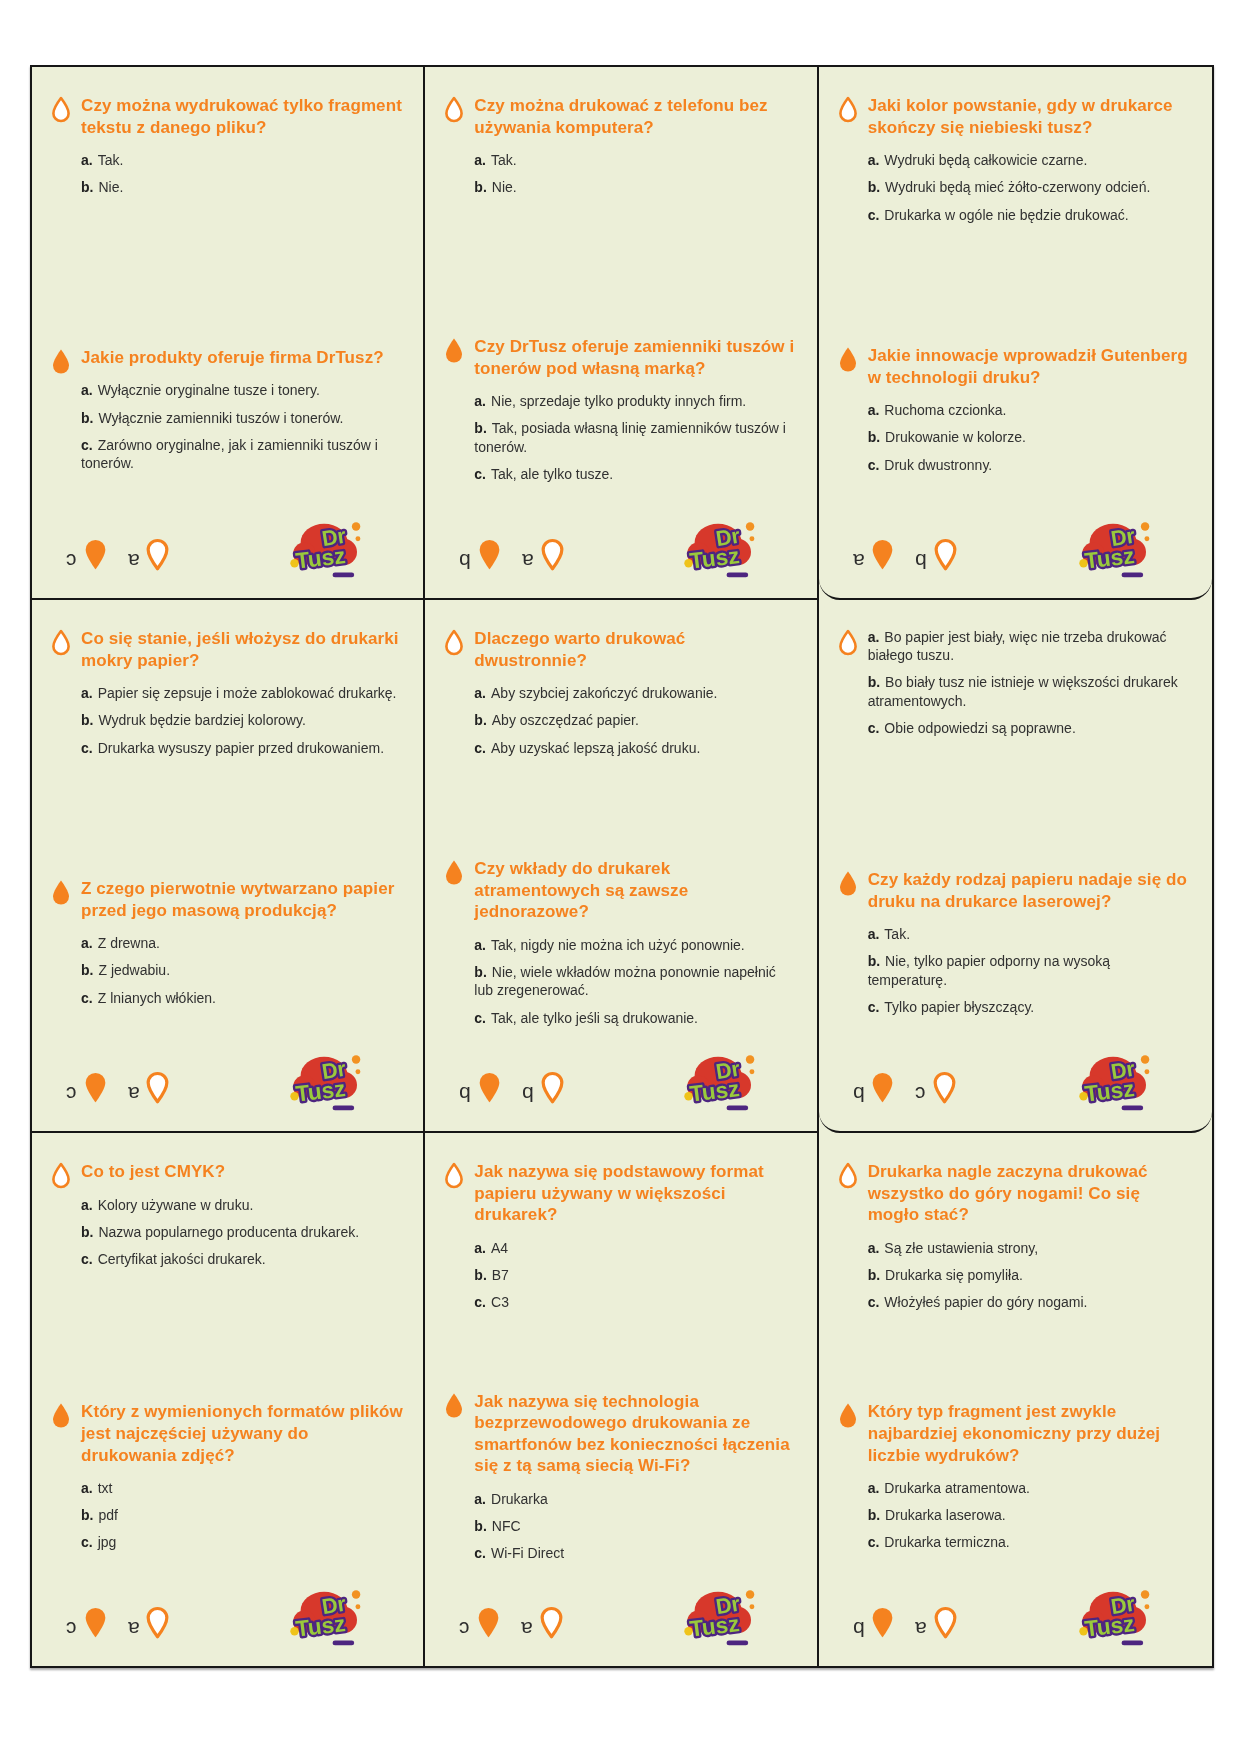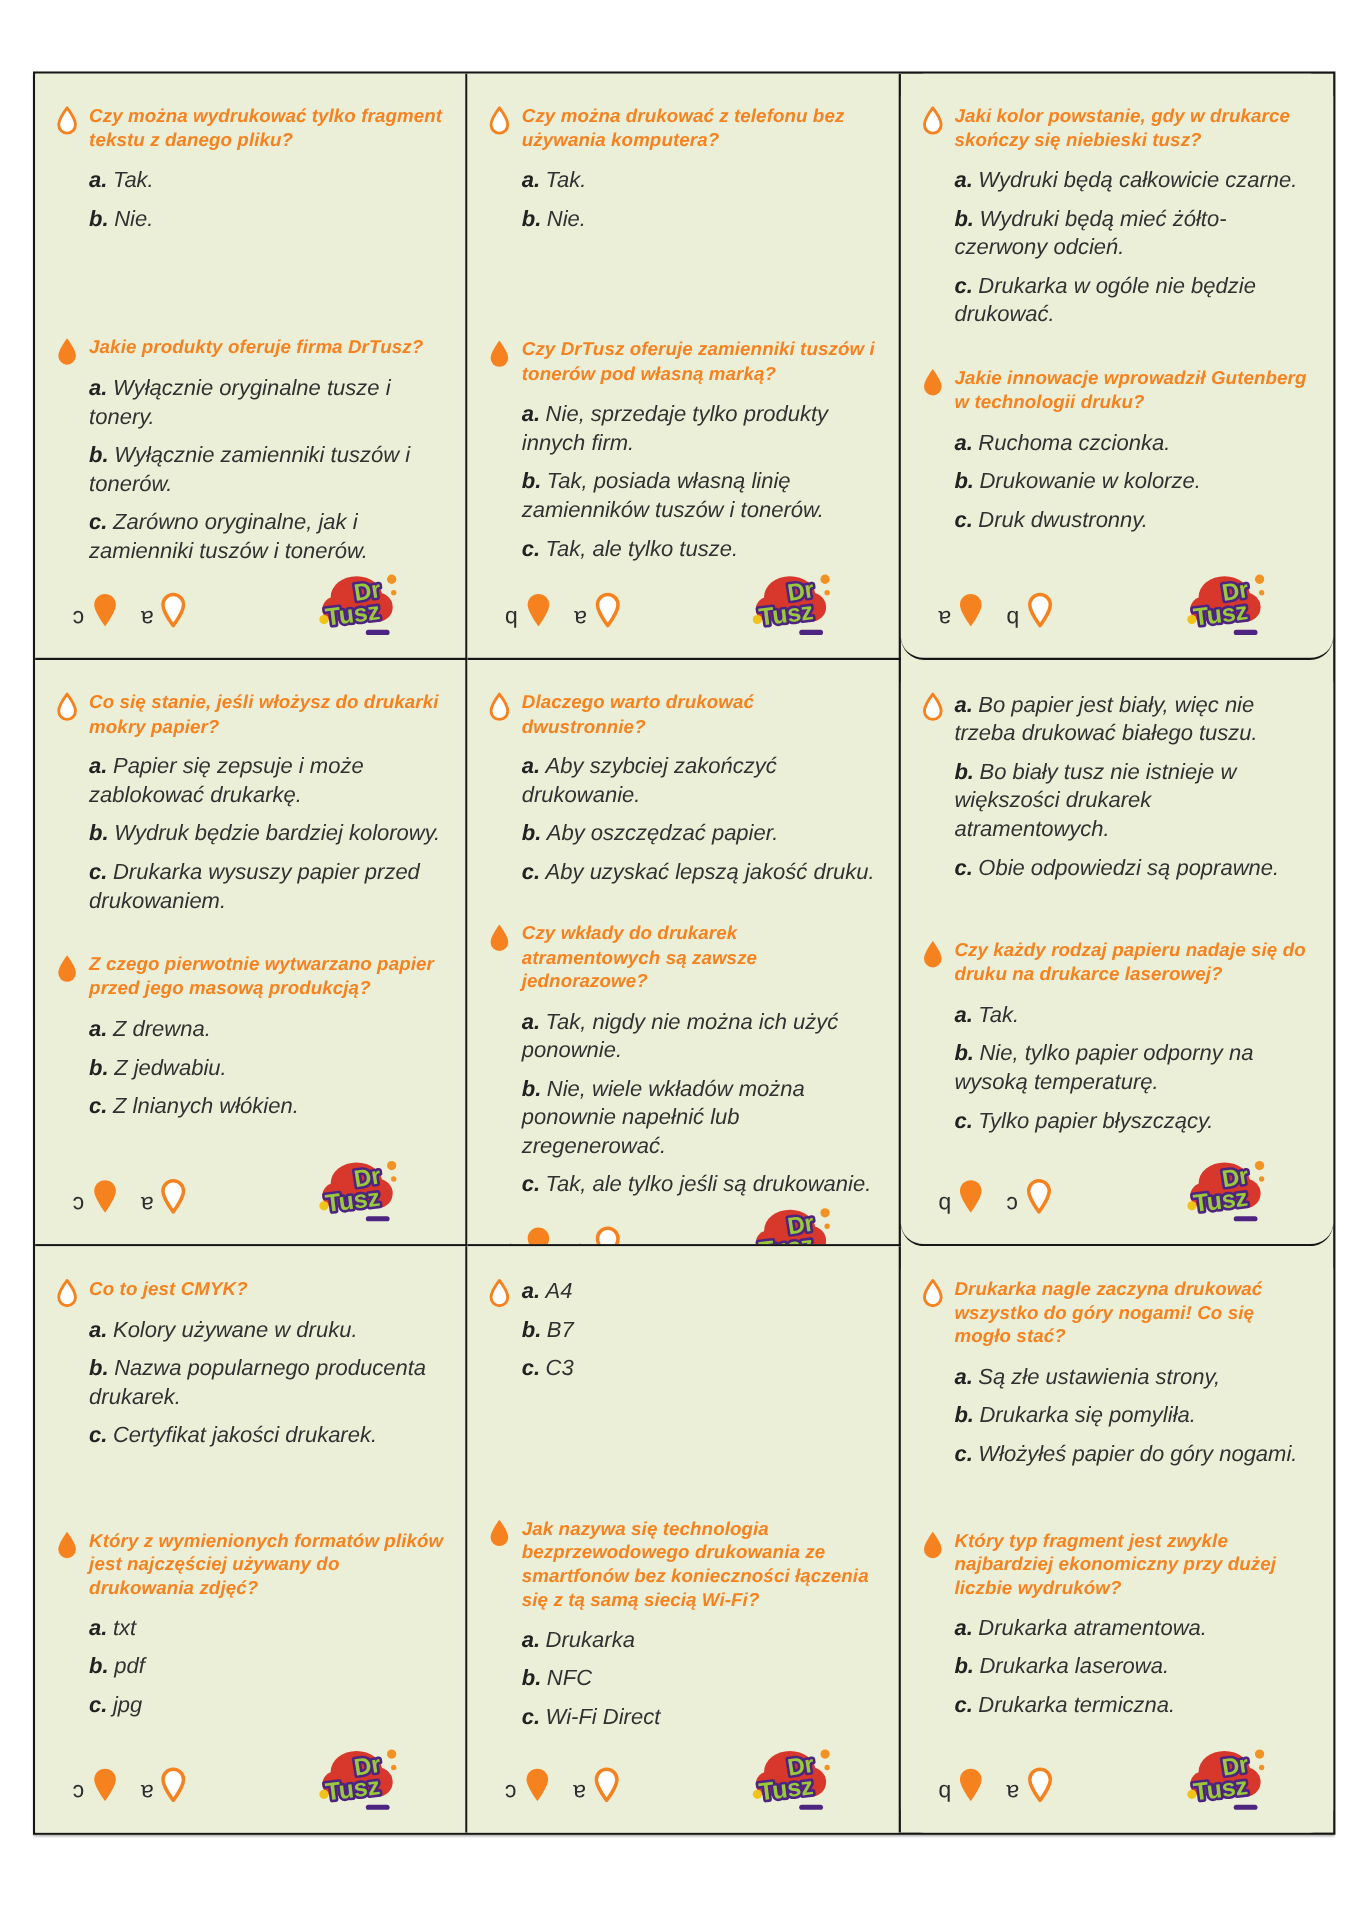--- a/index.html
+++ b/index.html
@@ -22,34 +22,34 @@
     box-sizing:border-box;
     border-right:2px solid #161616;
     border-bottom:2px solid #161616;
     background:#ecefd8;
     display:flex;flex-direction:column;justify-content:space-between;
     padding:28px 18px 14px 18px;
     overflow:hidden;
   }
   .card:nth-child(3n){border-right:none;border-radius:21px;}
   .card:nth-child(n+7){border-bottom:none;}
-  .qblock{display:flex;gap:9px;align-items:flex-start;font-style:italic;}
+  .qblock{display:flex;gap:9px;align-items:flex-start;}
   .qblock.first{min-height:210px;}
   .qicon{flex:0 0 22px;margin-top:1px;}
   .qicon svg{display:block;}
   .qcontent{flex:1;min-width:0;padding-right:2px;}
   .qtitle{
     margin:0 0 13px 0;
     font-size:17px;line-height:1.27;font-weight:bold;
     color:#f5821f;letter-spacing:.1px;
     max-width:326px;
   }
   .answer{
     margin:0 0 9px 0;
-    font-size:20px;line-height:1.3;color:#313131;
+    font-size:14px;line-height:1.3;color:#313131;
     max-width:328px;
   }
   .answer:last-child{margin-bottom:0;}
   .answer-label{font-weight:bold;color:#222;margin-right:5px;}
   .card-footer{
     display:flex;justify-content:space-between;align-items:flex-end;
     padding-left:16px;padding-right:42px;margin-top:6px;
   }
   .answer-key{display:flex;align-items:flex-start;gap:5px;margin-bottom:12px;}
   .key-letter{
@@ -572,20 +572,21 @@
 
   <article class="card">
 
     <section class="qblock first">
       <span class="qicon">
         <svg width="22" height="28" viewBox="0 0 22 28">
           <path d="M11 2 C11 2 3.4 12 3.4 17.4 A7.6 7.6 0 0 0 18.6 17.4 C18.6 12 11 2 11 2 Z" fill="#ffffff" stroke="#f5821f" stroke-width="2.6" stroke-linejoin="round"></path>
         </svg>
       </span>
       <div class="qcontent">
+        <h3 class="qtitle">Jak nazywa się podstawowy format papieru używany w większości drukarek?</h3>
         <p class="answer"><b class="answer-label">a.</b><span class="answer-text">A4</span></p>
         <p class="answer"><b class="answer-label">b.</b><span class="answer-text">B7</span></p>
         <p class="answer"><b class="answer-label">c.</b><span class="answer-text">C3</span></p>
       </div>
     </section>
 
     <section class="qblock">
       <span class="qicon">
         <svg width="22" height="28" viewBox="0 0 22 28">
           <path d="M11 1.5 C11 1.5 3 12 3 17.5 A8 8 0 0 0 19 17.5 C19 12 11 1.5 11 1.5 Z" fill="#f5821f"></path>

